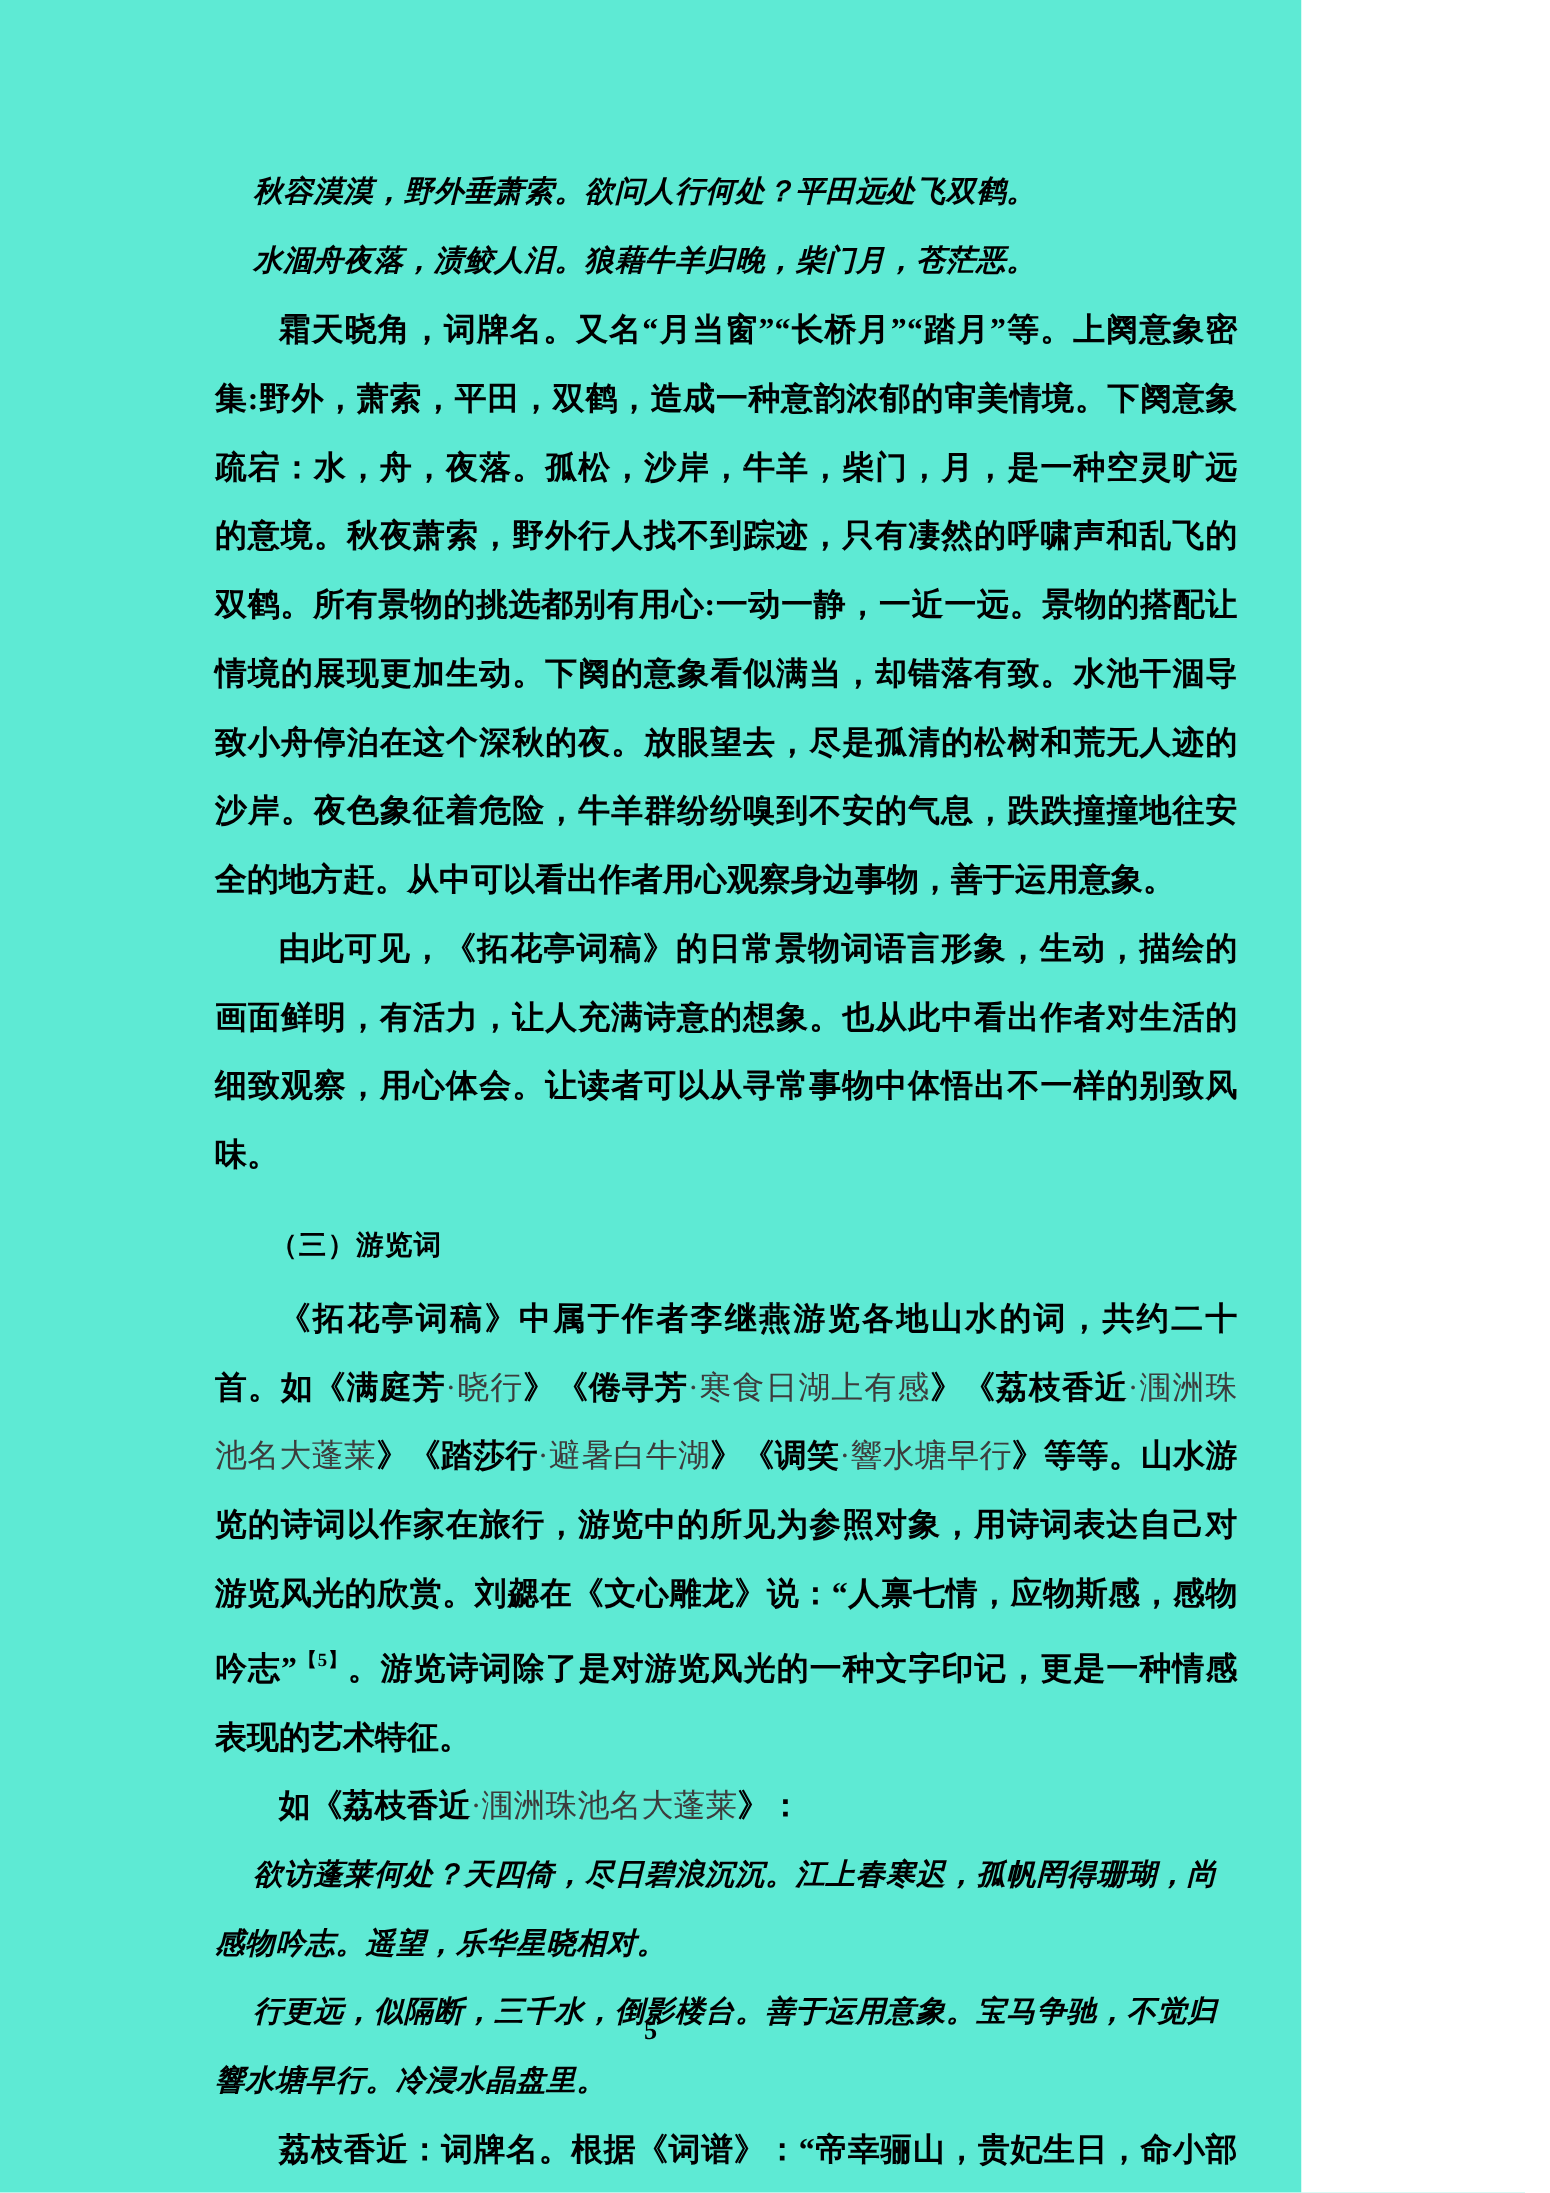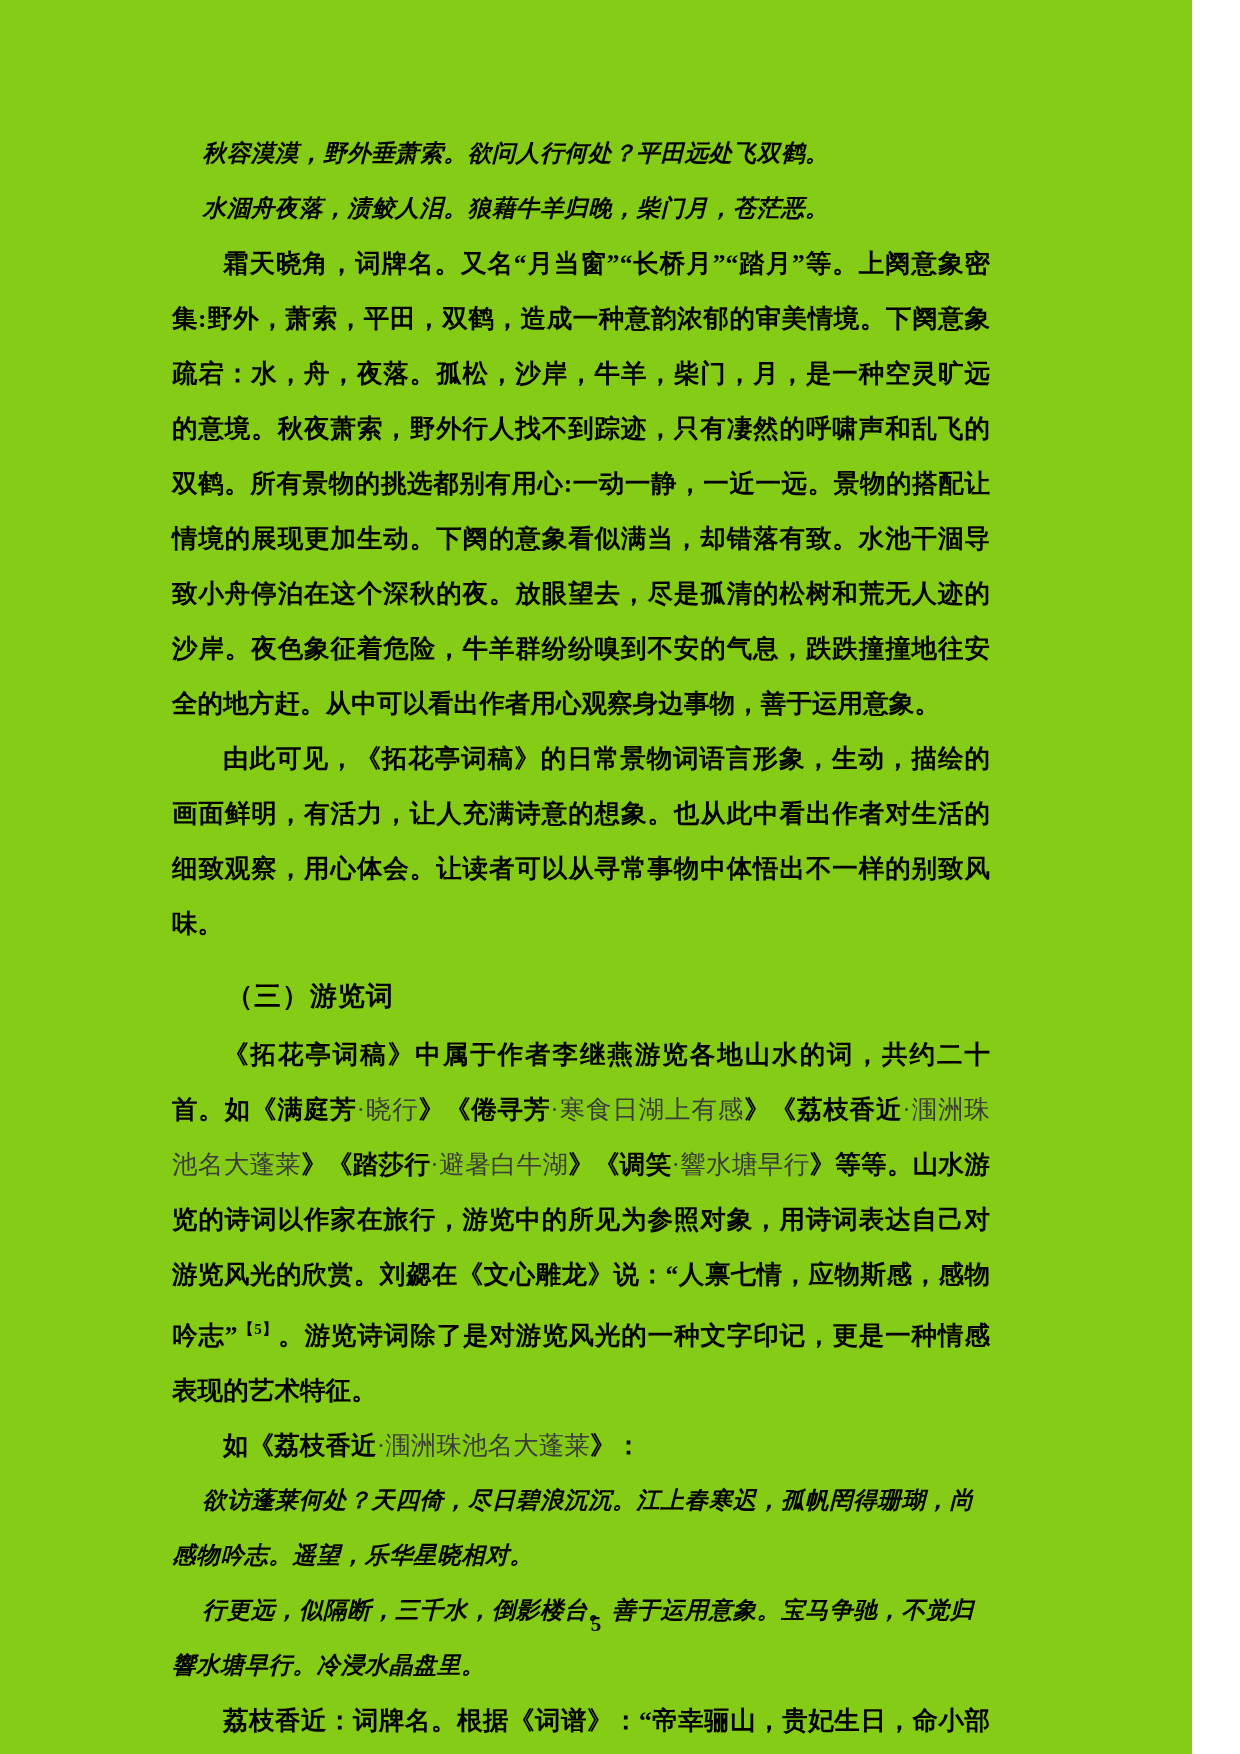--- a/index.html
+++ b/index.html
@@ -8,23 +8,23 @@
     padding: 0;
     background: #ffffff;
   }
   body {
     font-family: "Liberation Serif", "DejaVu Serif", serif;
     color: #000000;
     -webkit-font-smoothing: none;
   }
   .page {
     position: relative;
-    width: 1192px;
+    width: 1041px;
     height: 1754px;
-    background: #84cc16;
+    background: #5eead4;
     overflow: hidden;
     box-sizing: border-box;
   }
   
   .content {
     position: absolute;
     left: 172px;
     top: 126px;
     width: 818px;
   }
@@ -59,21 +59,21 @@
     margin: 0;
     text-align: left;
   }
   .verse.flush { text-indent: 0; }
 
   
   .heading {
     margin: 0;
     font-family: "Liberation Serif", "DejaVu Serif", serif;
     font-weight: 900;
-    font-size: 27px;
+    font-size: 22px;
     line-height: 62px;
     text-indent: 2em;
     letter-spacing: 1px;
   }
 
   
   .thin {
     font-weight: 400;
     color: #3c3c3c;
   }

